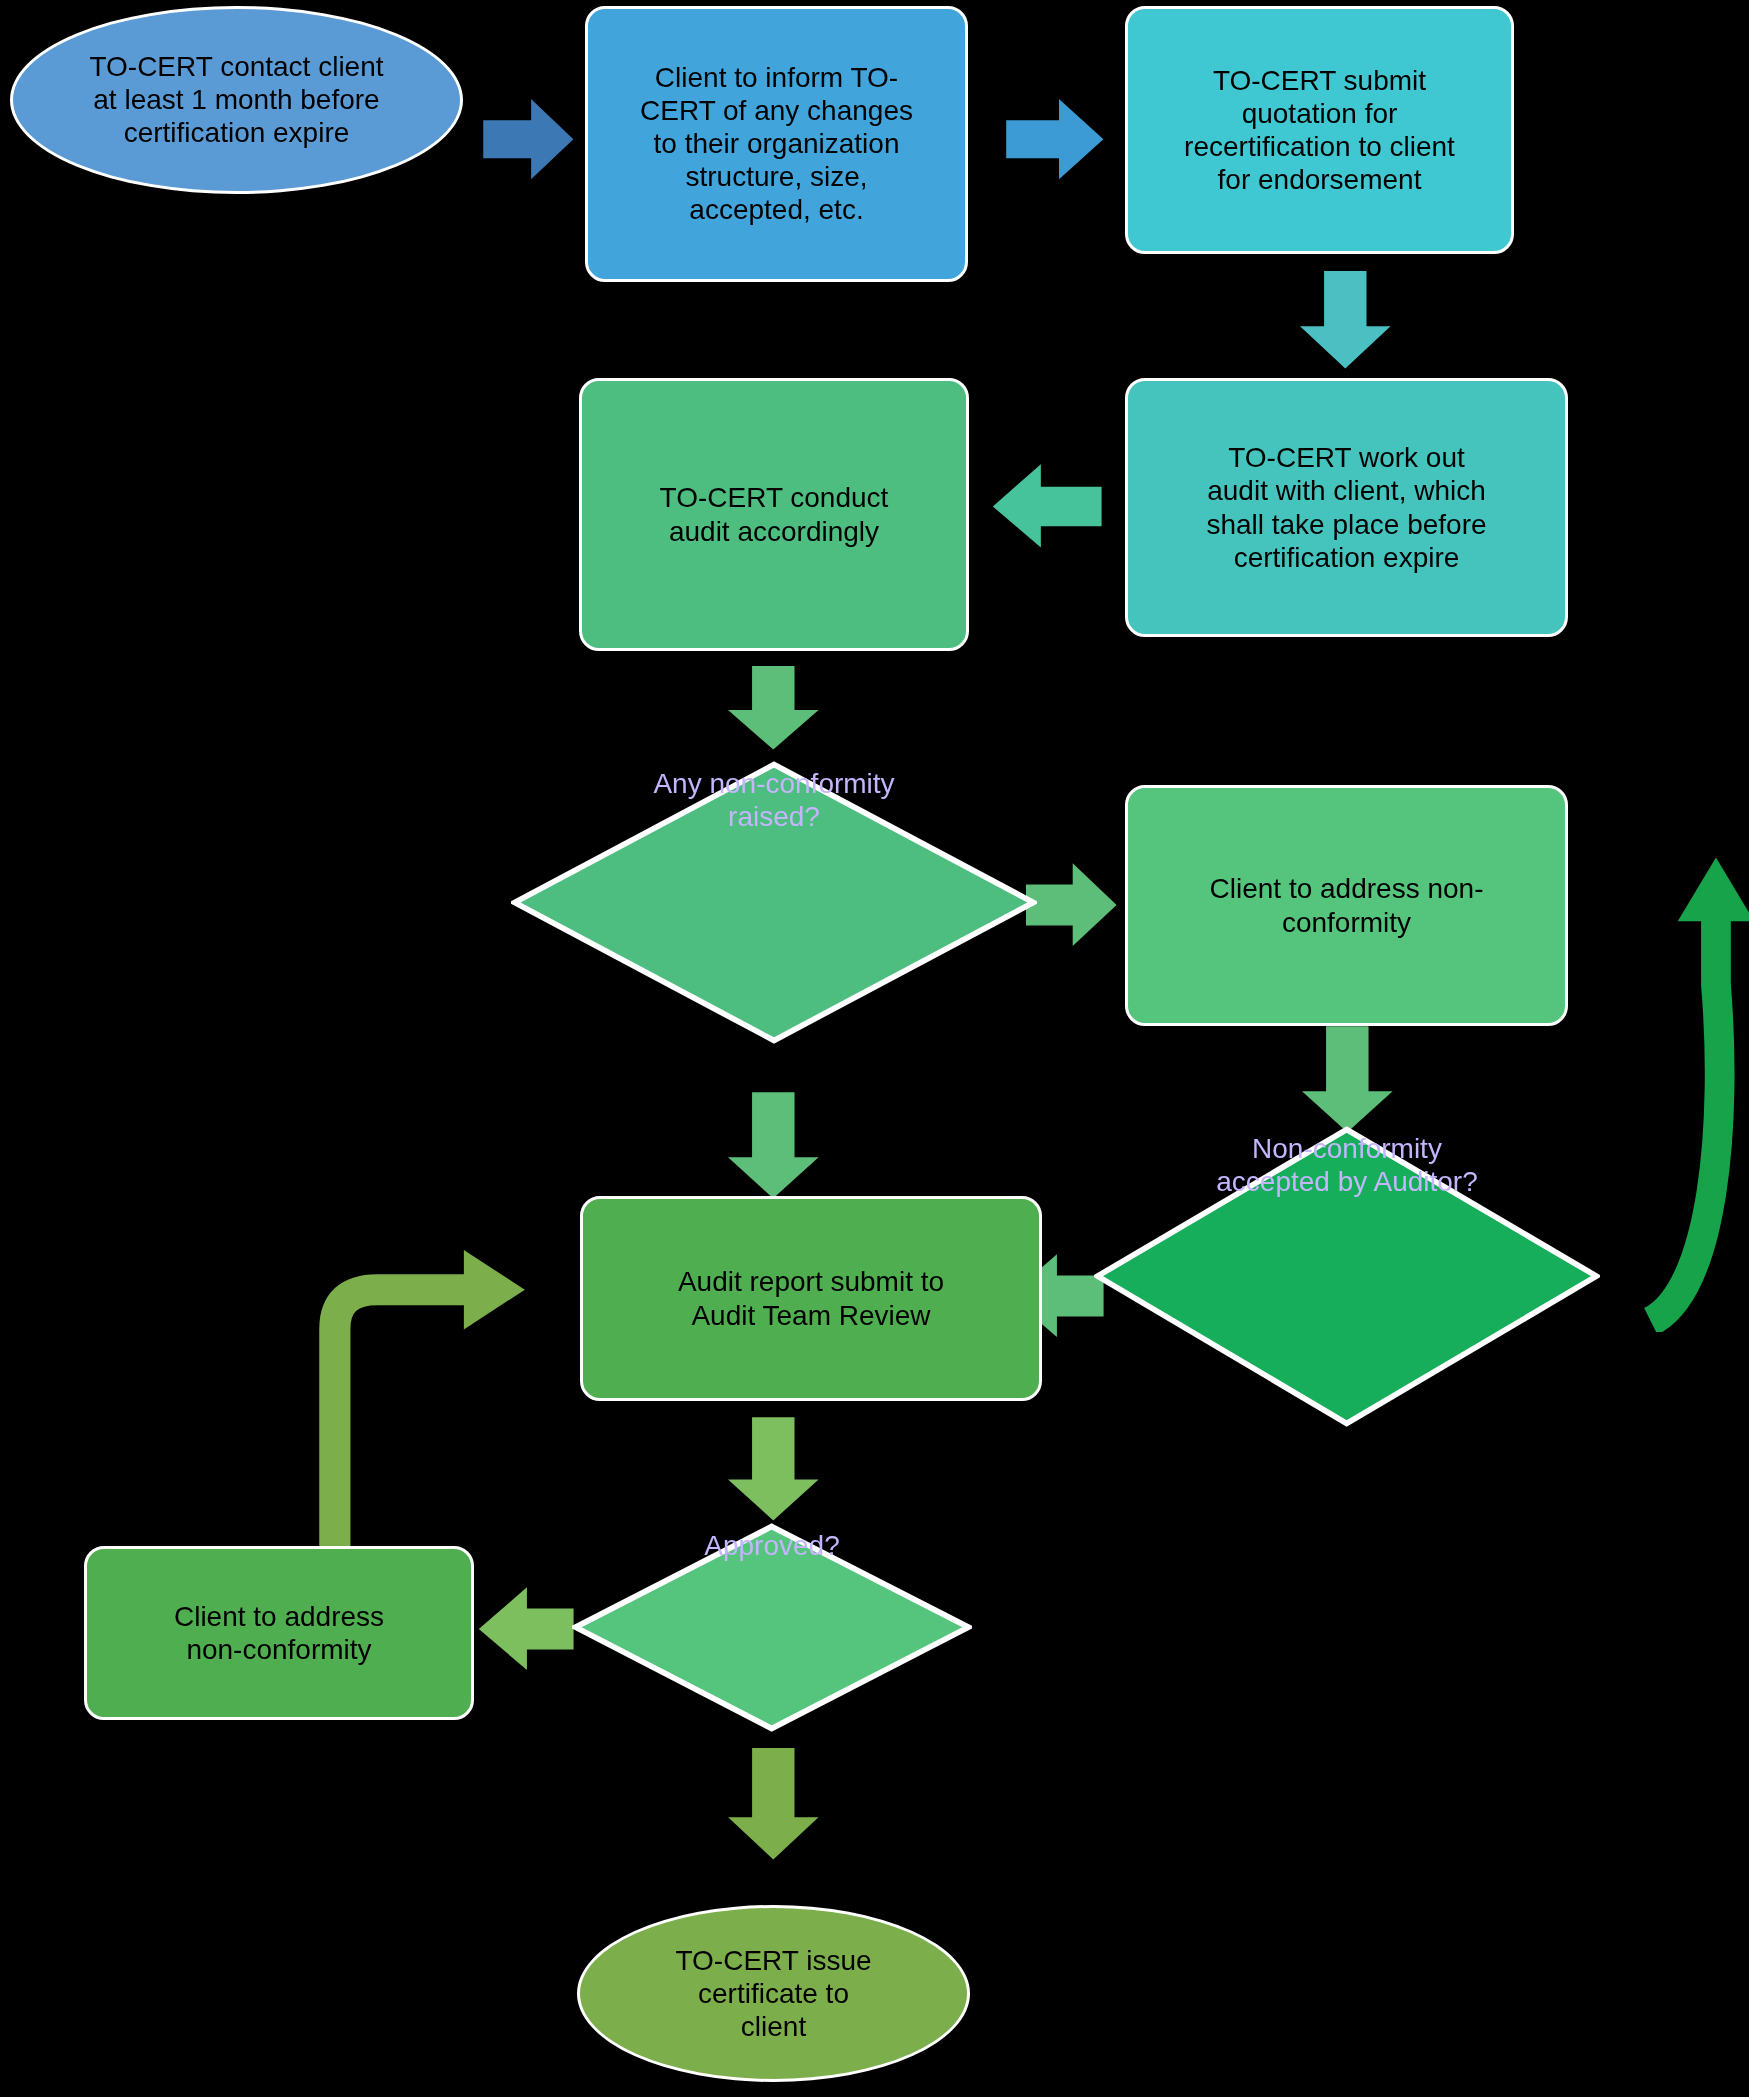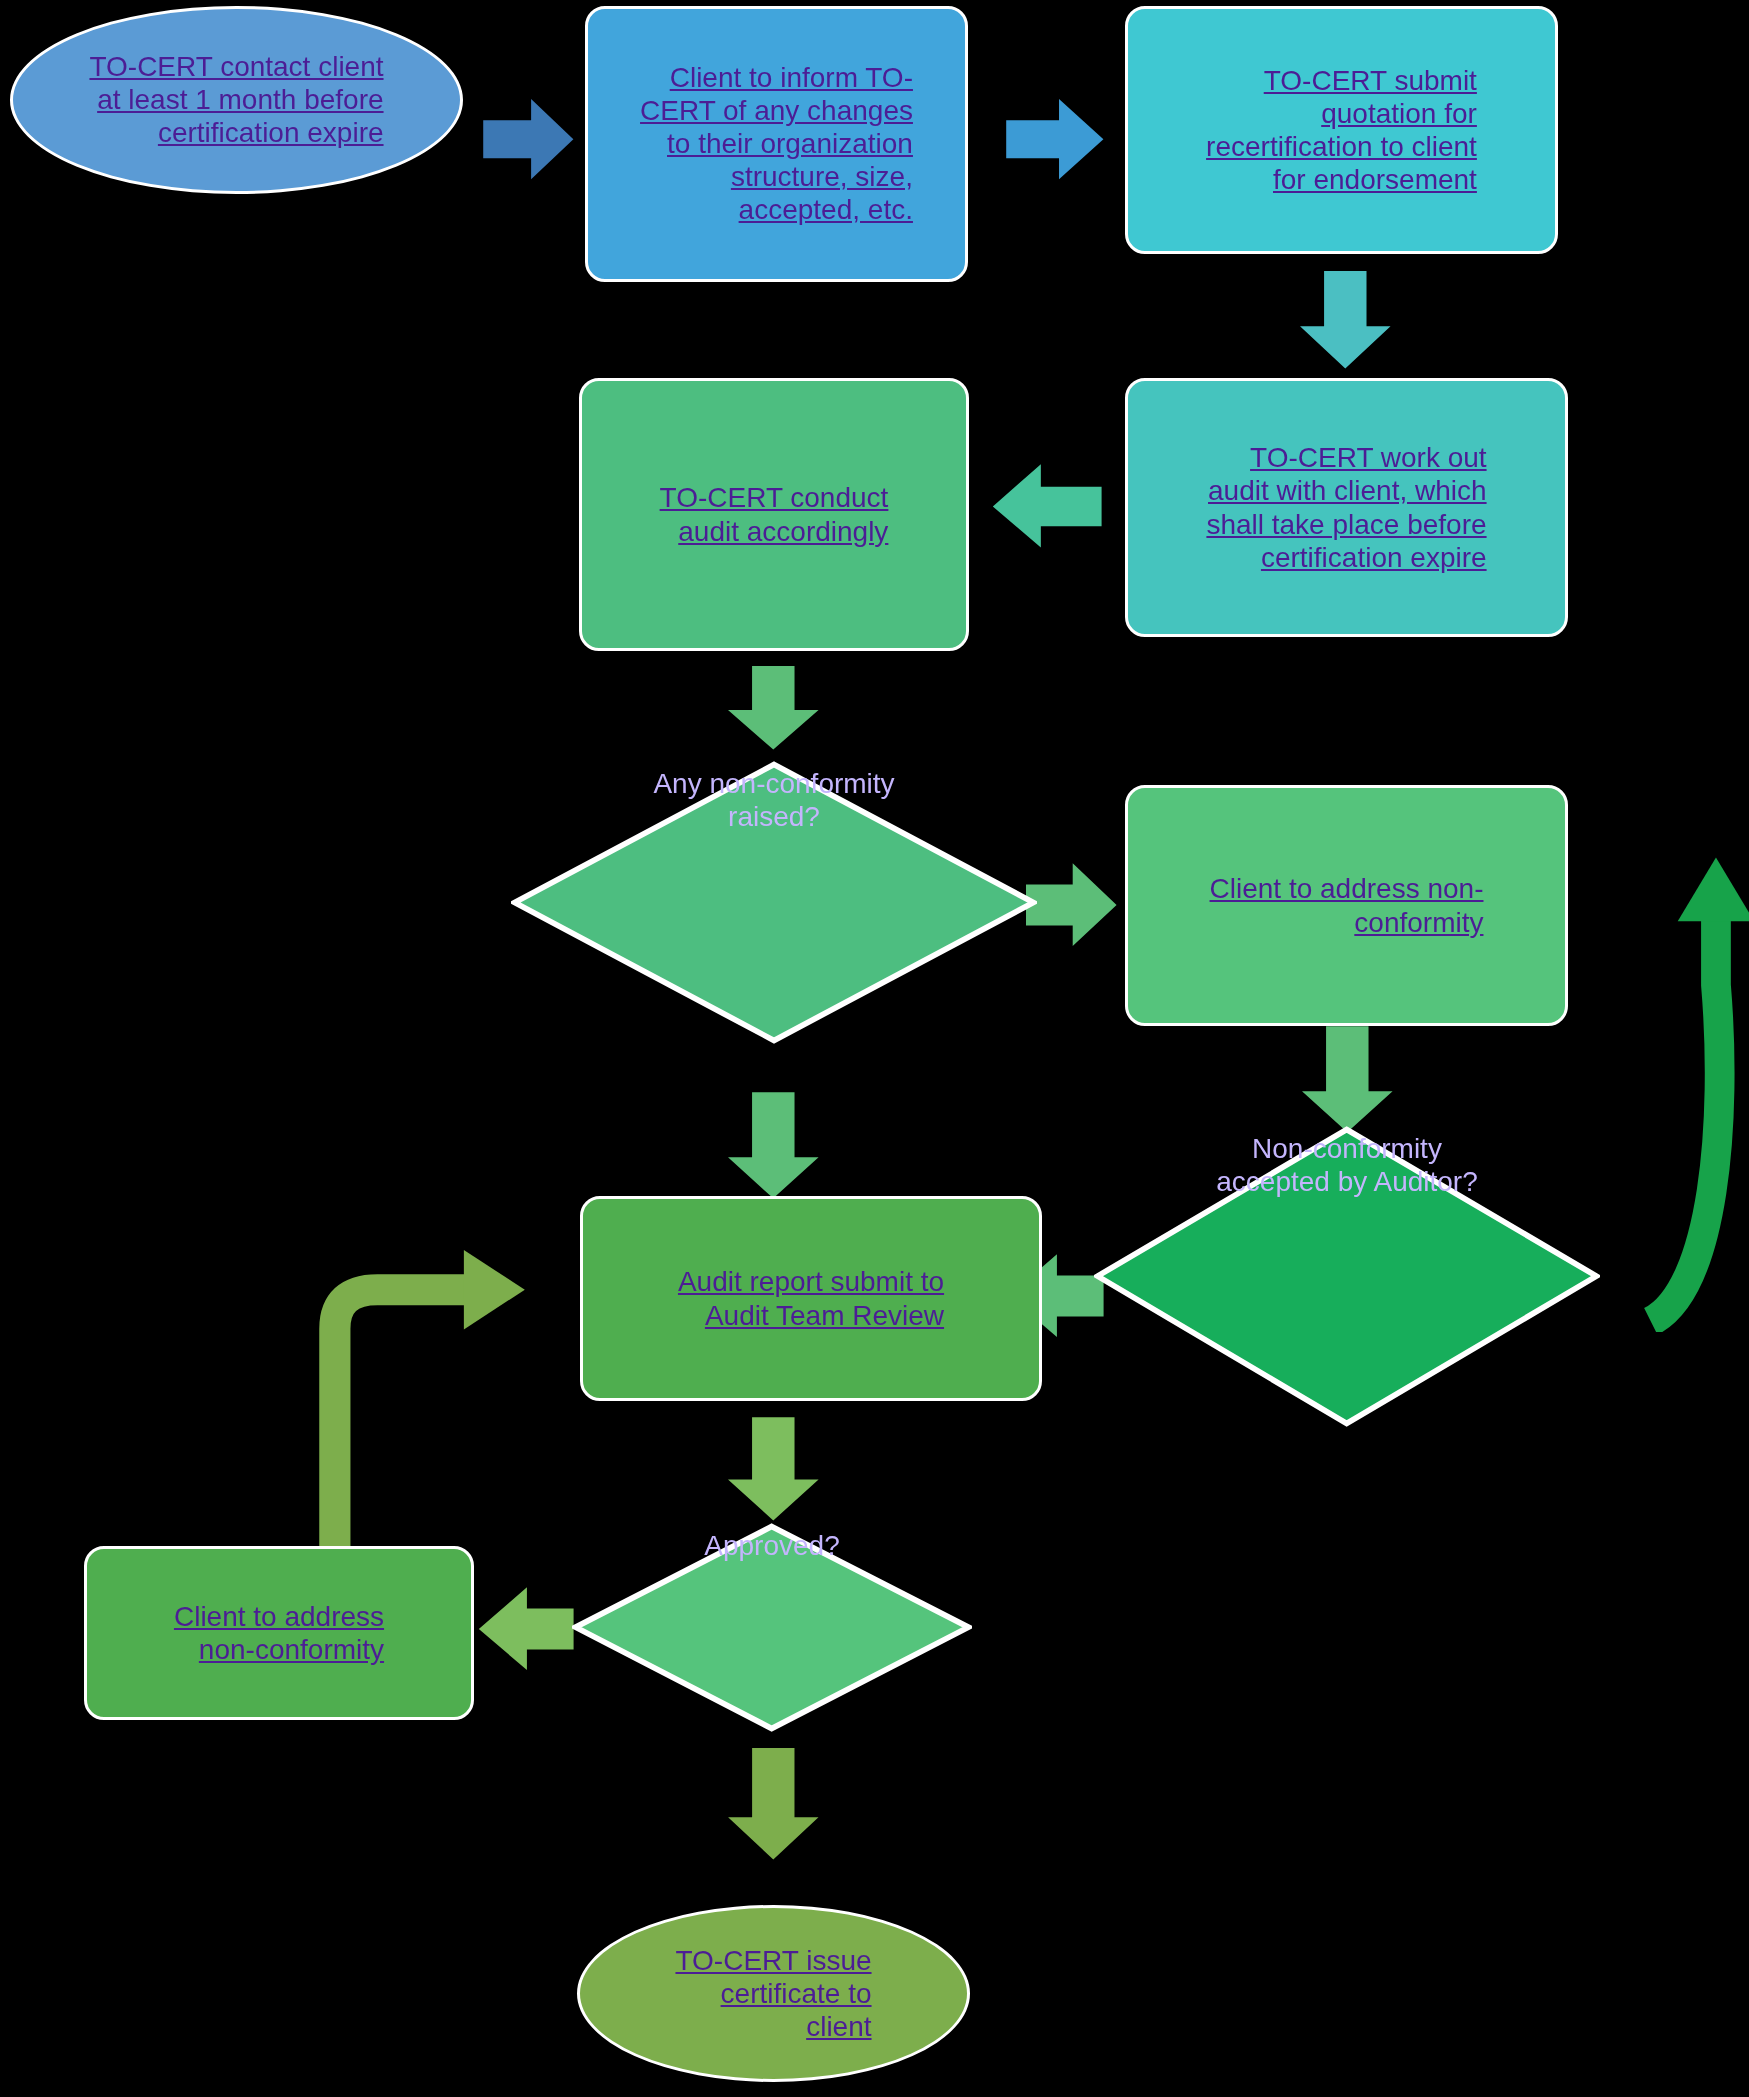--- a/index.html
+++ b/index.html
@@ -19,27 +19,26 @@
     left: 0; top: 0;
     width: 1750px;
     height: 2097px;
   }
   .node {
     position: absolute;
     box-sizing: border-box;
     display: flex;
     align-items: center;
     justify-content: center;
-    text-align: right;
-    color: #4c1d95;
+    text-align: center;
+    color: #000000;
     line-height: 1.18;
     white-space: pre-line;
     padding: 4.3px 10px;
     z-index: 3;
-    text-decoration: underline;
   }
   .ellipse {
     border-radius: 50%;
     border: 3.5px solid #ffffff;
   }
   .rounded {
     border-radius: 20px;
     border: 3.5px solid #ffffff;
   }
   .diamond-wrap {
@@ -84,21 +83,21 @@
   </div>
 
   <div class="node rounded" style="left:585px; top:5.7px; width:383px; height:276px; background:#41A5DC; font-size:28px;">
     <span>Client to inform TO-
 CERT of any changes
 to their organization
 structure, size,
 accepted, etc.</span>
   </div>
 
-  <div class="node rounded" style="left:1125px; top:5.7px; width:433px; height:248px; background:#3FC8D2; font-size:28px;">
+  <div class="node rounded" style="left:1125px; top:5.7px; width:389px; height:248px; background:#3FC8D2; font-size:28px;">
     <span>TO-CERT submit
 quotation for
 recertification to client
 for endorsement</span>
   </div>
 
   <div class="node rounded" style="left:1125px; top:378px; width:443px; height:259px; background:#45C4BE; font-size:28px;">
     <span>TO-CERT work out
 audit with client, which
 shall take place before

